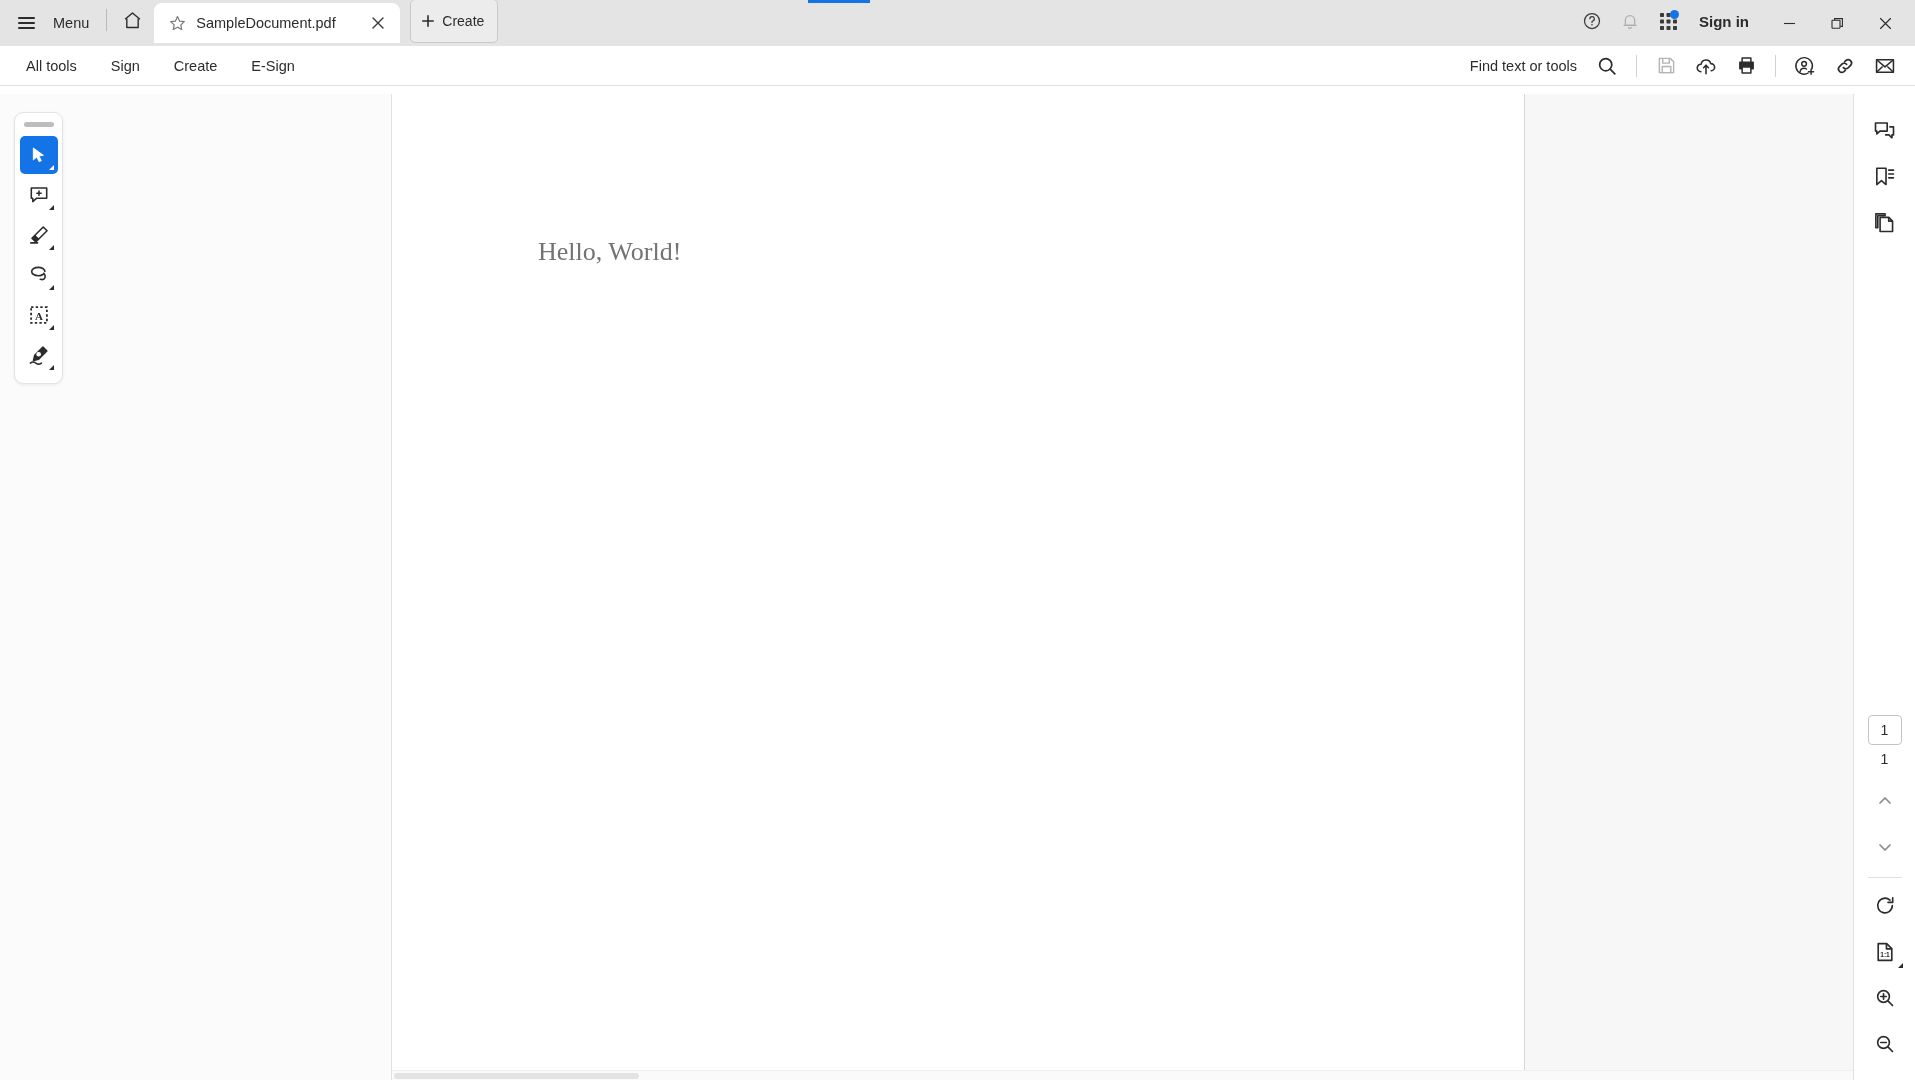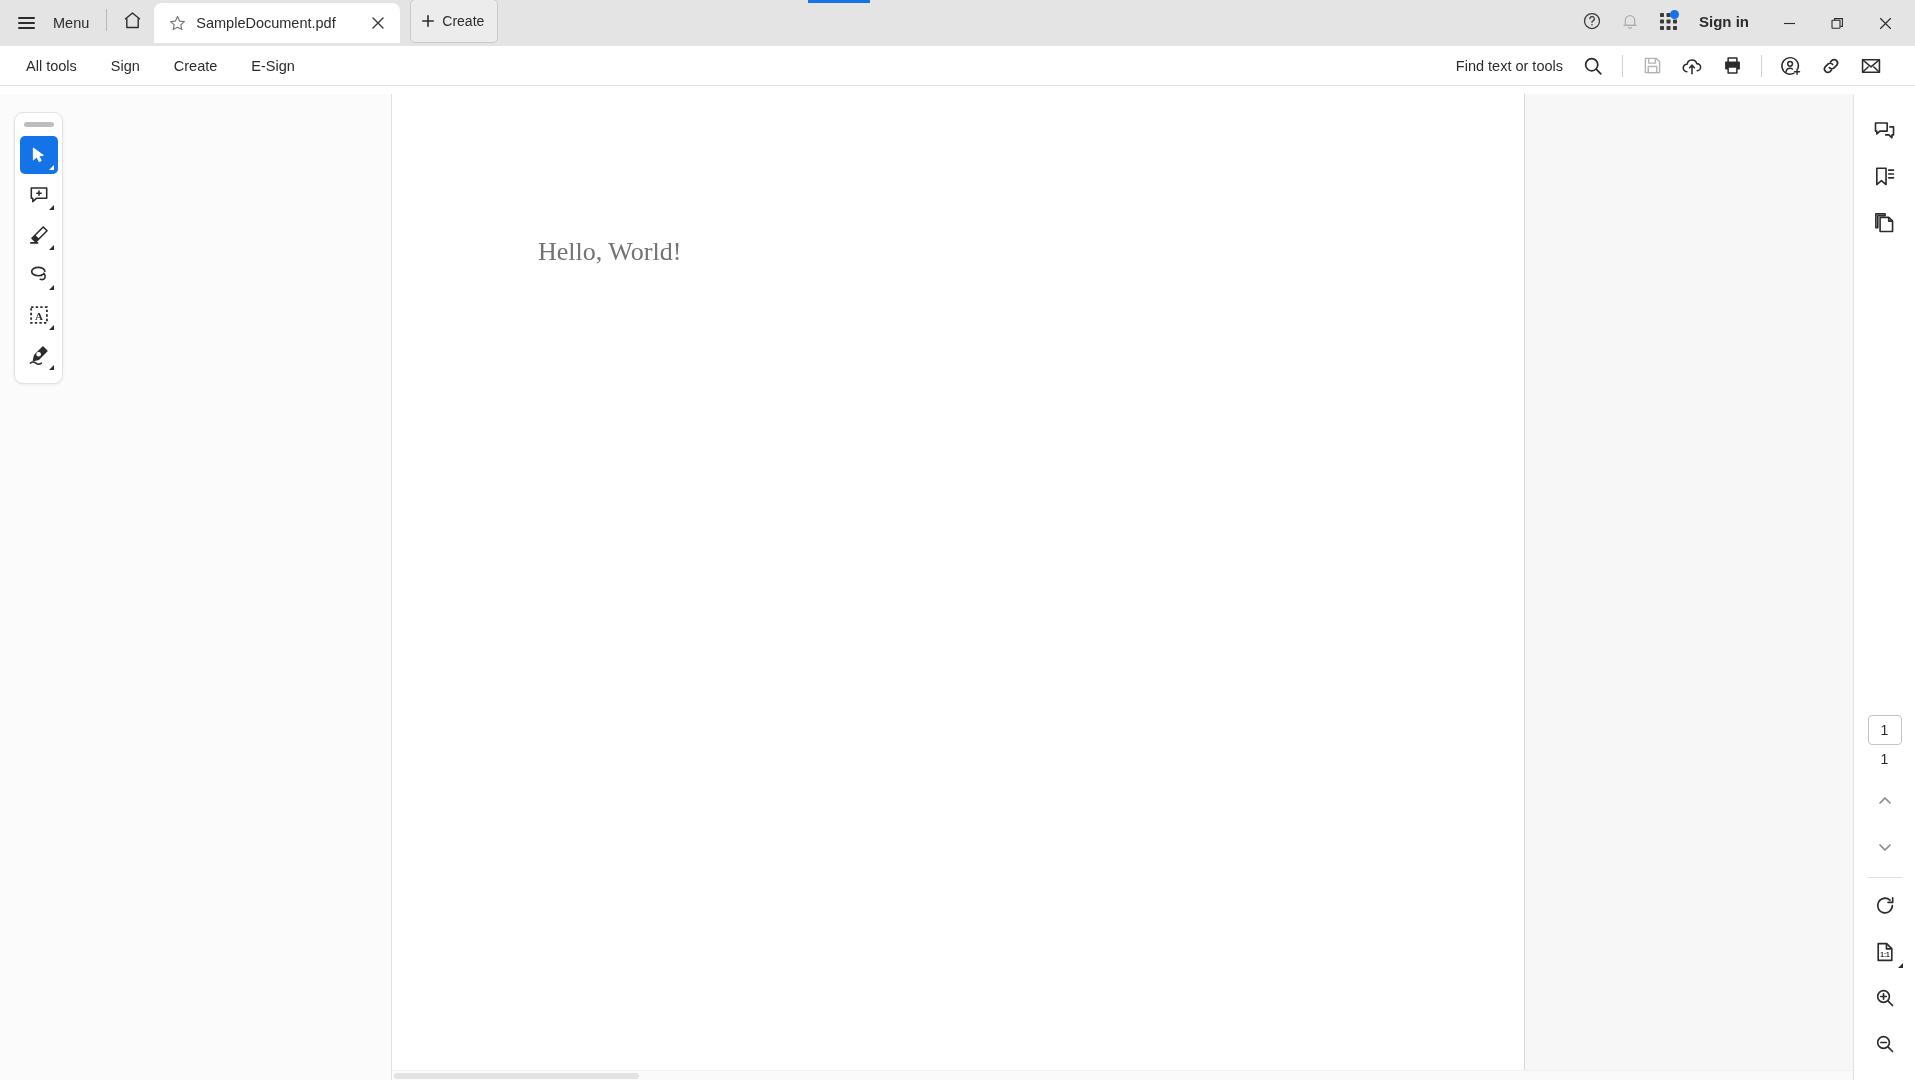--- a/index.html
+++ b/index.html
@@ -92,21 +92,21 @@
     position: absolute; left: 0; top: 46px; width: 1915px; height: 40px;
     background: #ffffff; border-bottom: 1px solid #e1e1e1;
     display: flex; align-items: center;
   }
   .cmd-item {
     font-size: 14.5px; color: #2c2c2c;
     height: 32px; padding: 0 14px; margin-left: 6px;
     display: flex; align-items: center; border-radius: 4px;
   }
   .cmd-item:first-child { margin-left: 12px; }
-  .cmd-right { margin-left: auto; display: flex; align-items: center; padding-right: 24px; }
+  .cmd-right { margin-left: auto; display: flex; align-items: center; padding-right: 10px; }
   .find-label { font-size: 14.5px; color: #2c2c2c; margin-right: 10px; }
   .cmd-icon {
     width: 40px; height: 34px;
     display: flex; align-items: center; justify-content: center;
     border-radius: 4px;
   }
   .cmd-sep { width: 1px; height: 22px; background: #d2d2d2; margin: 0 9px; }
 
   
   .leftrail {

